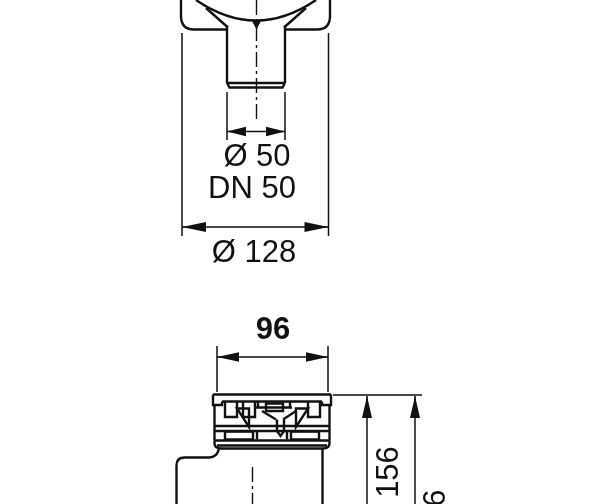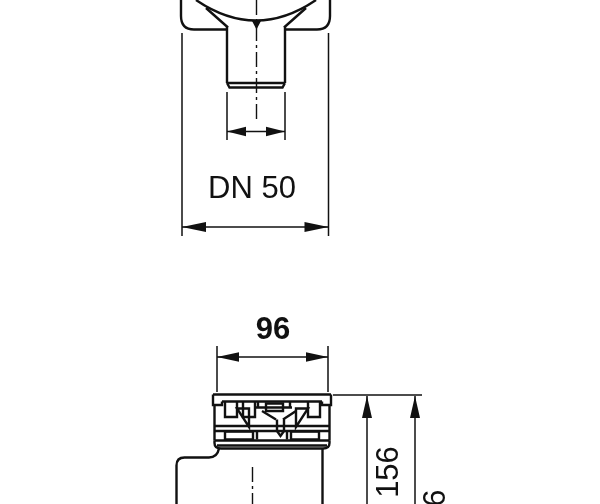--- a/index.html
+++ b/index.html
@@ -111,23 +111,25 @@
       <path class="thin" d="M333,395 L422,395"></path>
 
       <path class="thin" d="M367,396 L367,504"></path>
       <polygon class="ah" points="367,396 362,418 372,418"></polygon>
 
       <path class="thin" d="M415,396 L415,504"></path>
       <polygon class="ah" points="415,396 410,418 420,418"></polygon>
     </g>
   </svg>
 
+  <div class="dim-label" style="left:257px; top:140px;">Ø 50</div>
 
   <div class="dim-label" style="left:252px; top:172px;">DN 50</div>
 
+  <div class="dim-label" style="left:254px; top:236px;">Ø 128</div>
 
   <div class="dim-label" style="left:273px; top:313px;font-weight:bold;">96</div>
 
   <div class="dim-label rot" style="left:387px; top:472px;">156</div>
 
   <div class="dim-label rot" style="left:434px; top:498px;">6</div>
 
 </div>
 
 </body></html>

